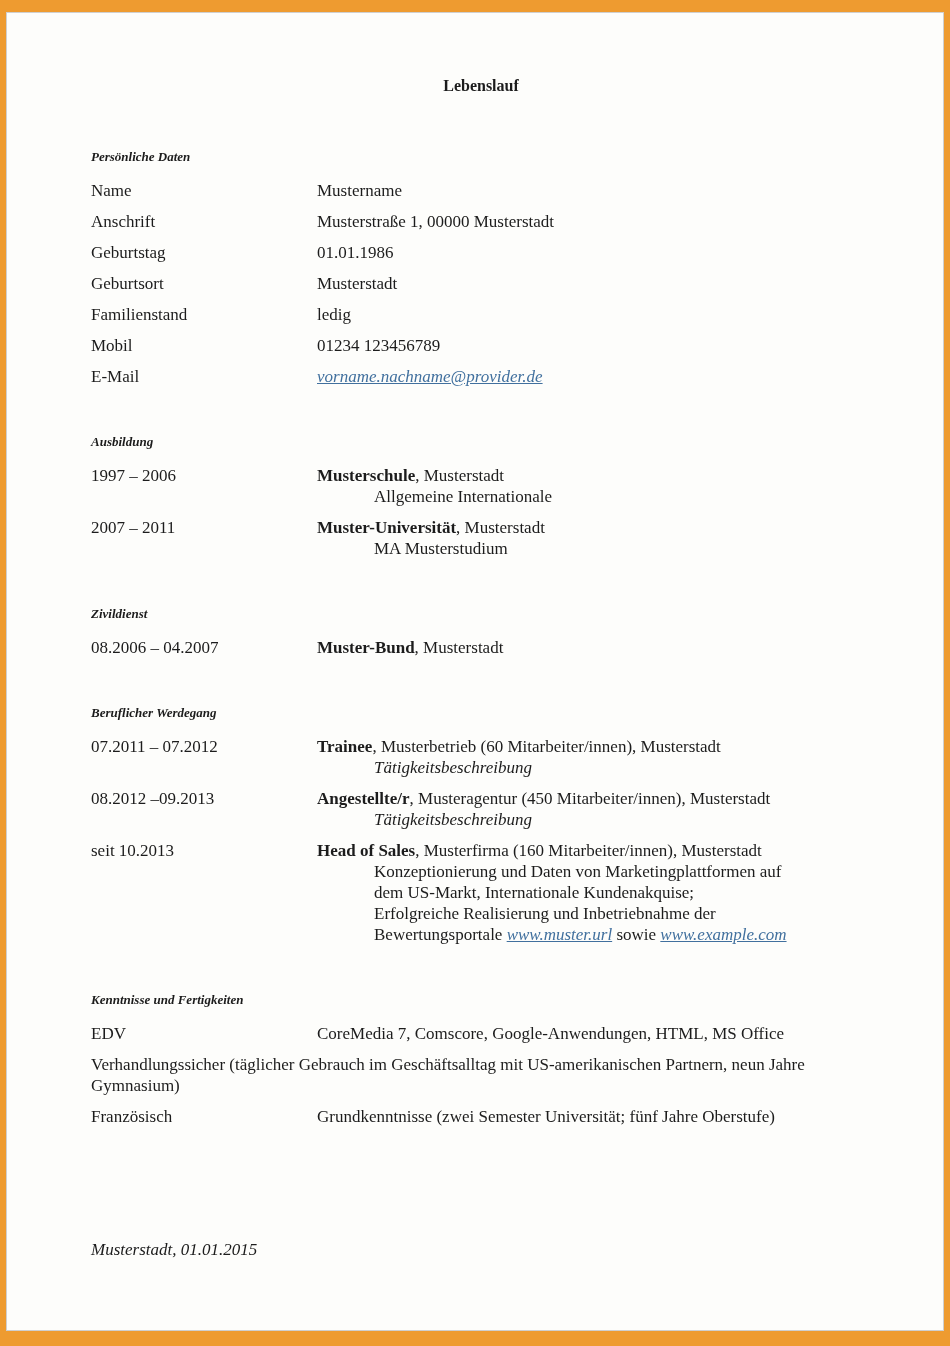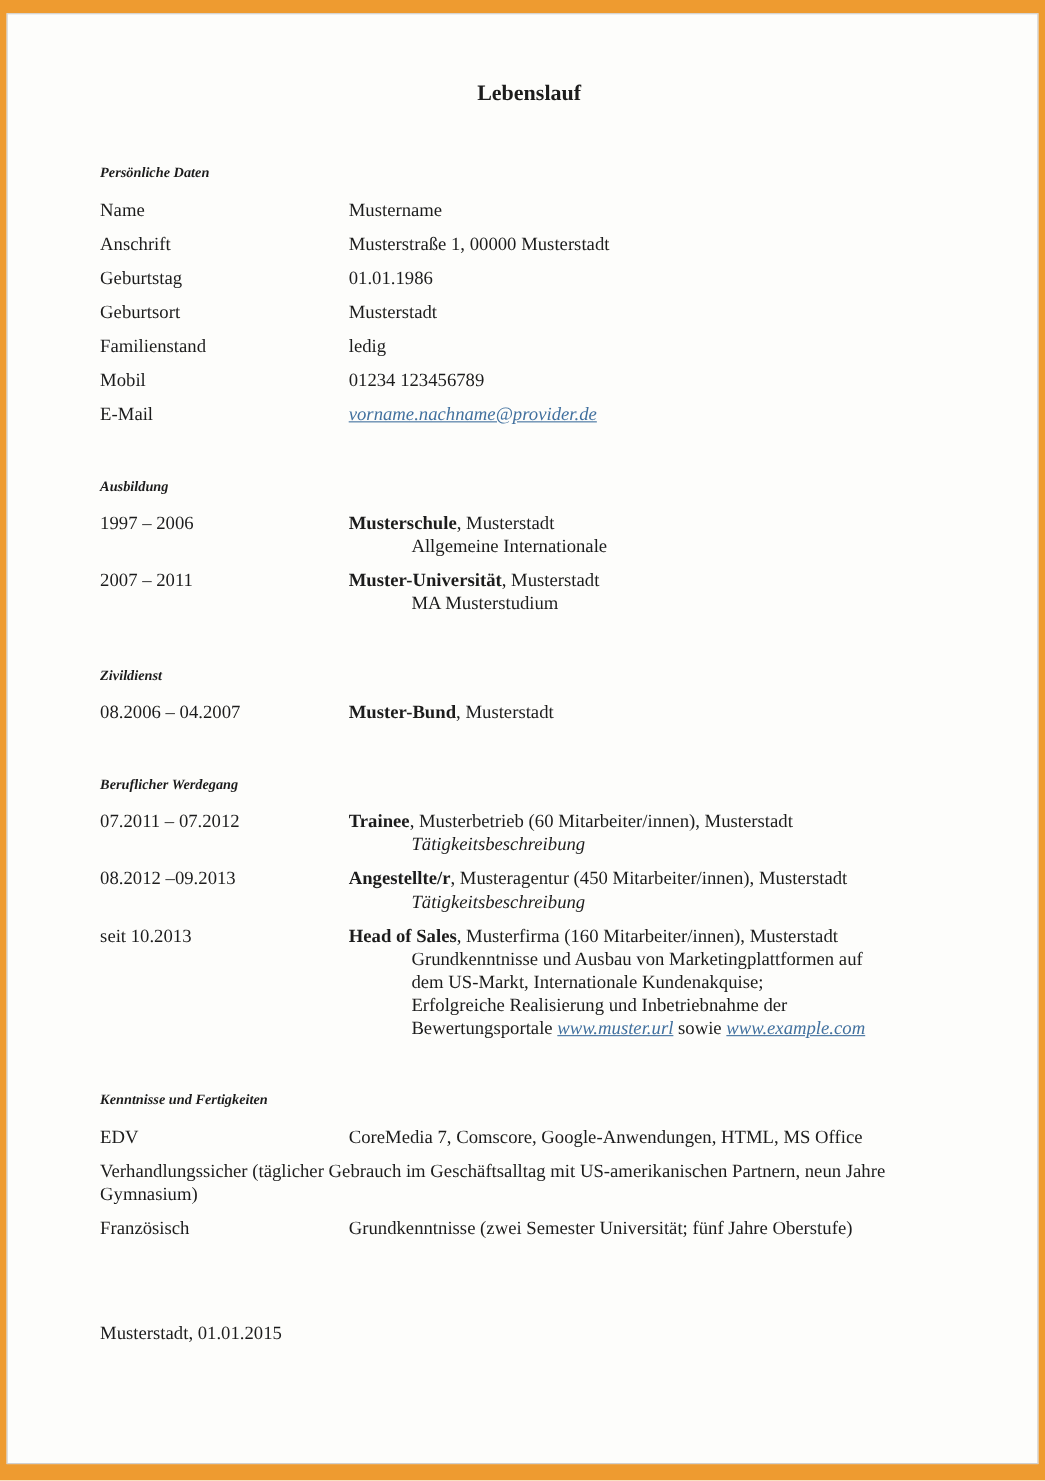--- a/index.html
+++ b/index.html
@@ -22,21 +22,21 @@
   }
   .content {
     padding: 62px 72px 0 84px;
     color: #1c1c1c;
     font-size: 17px;
     line-height: 21px;
   }
   .doc-title {
     margin: 0 0 50px 0;
     text-align: center;
-    font-size: 20px;
+    font-size: 16px;
     font-weight: bold;
   }
   .section { margin-bottom: 44px; }
   .heading {
     font-weight: bold;
     font-style: italic;
     font-size: 13px;
     margin: 0 0 13px 0;
   }
   .row {
@@ -50,21 +50,21 @@
   .value { flex: 1; }
   .b { font-weight: bold; }
   .sub { margin-left: 57px; }
   .italic { font-style: italic; }
   a.link {
     color: #41709e;
     text-decoration: underline;
     cursor: pointer;
     font-style: italic;
   }
-  .footer { margin-top: 74px; }
+  .footer { margin-top: 112px; font-style: italic; }
 </style>
 </head>
 <body>
 
 <div class="page">
   <div class="page-inner">
     <div class="content">
 
       <h1 class="doc-title">Lebenslauf</h1>
 
@@ -149,21 +149,21 @@
           <div class="value">
             <div><span class="b">Angestellte/r</span><span>, Musteragentur (450 Mitarbeiter/innen), Musterstadt</span></div>
             <div class="sub italic">Tätigkeitsbeschreibung</div>
           </div>
         </div>
 
         <div class="row">
           <div class="label">seit 10.2013</div>
           <div class="value">
             <div><span class="b">Head of Sales</span><span>, Musterfirma (160 Mitarbeiter/innen), Musterstadt</span></div>
-            <div class="sub">Grundkenntnisse und Ausbau von Marketingplattformen auf</div>
+            <div class="sub">Konzeptionierung und Daten von Marketingplattformen auf</div>
             <div class="sub">dem US-Markt, Internationale Kundenakquise;</div>
             <div class="sub">Erfolgreiche Realisierung und Inbetriebnahme der</div>
             <div class="sub"><span>Bewertungsportale </span><a class="link">www.muster.url</a><span> sowie </span><a class="link">www.example.com</a></div>
           </div>
         </div>
       </section>
 
       <section class="section">
         <div class="heading">Kenntnisse und Fertigkeiten</div>
 

